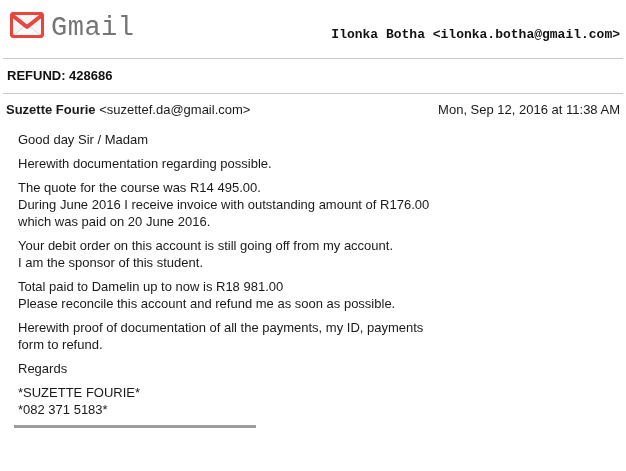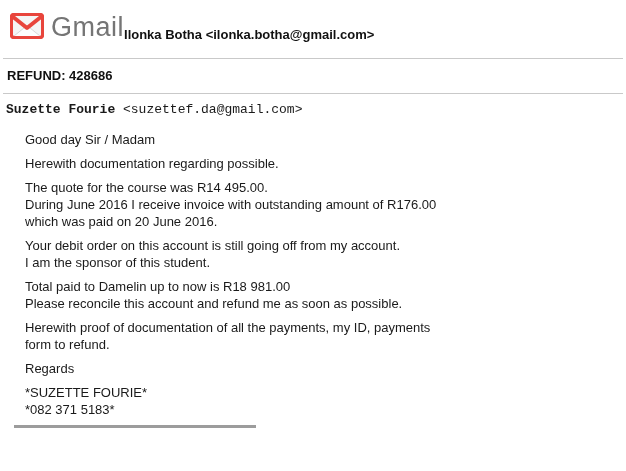--- a/index.html
+++ b/index.html
@@ -7,23 +7,25 @@
   body {
     width: 626px;
     height: 471px;
     font-family: "Liberation Sans", "DejaVu Sans", sans-serif;
     color: #1a1a1a;
     overflow: hidden;
     position: relative;
   }
   .header {
     display: flex;
+    justify-content: space-between;
     align-items: flex-start;
     padding: 12px 6px 0 10px;
     height: 58px;
+    font-family: Liberation Mono, monospace;
   }
   .logo { display: flex; align-items: center; gap: 7px; }
   .logo-text {
     font-size: 27px;
     color: #757575;
     letter-spacing: 0.5px;
   }
   .account {
     font-size: 13px;
     font-weight: bold;
@@ -41,31 +43,30 @@
     color: #111;
     padding: 9px 0 10px 7px;
   }
   .meta {
     display: flex;
     justify-content: space-between;
     align-items: flex-start;
     padding: 7px 6px 0 6px;
     font-size: 13px;
     line-height: 17px;
-    font-family: Liberation Mono, monospace;
   }
   .from-name { font-weight: bold; }
   .date { white-space: nowrap; }
   .mail-body {
     padding: 13px 0 0 14px;
     font-size: 13px;
     line-height: 17px;
   }
   .mail-body p {
-    margin: 0 0 7px 11px;
+    margin: 0 0 7px 4px;
     white-space: pre-line;
   }
   .thick-divider {
     height: 3px;
     width: 242px;
     background: #9c9c9c;
     margin: 4px 0 8px 14px;
   }
 </style>
 </head>
@@ -89,20 +90,21 @@
 <hr class="rule">
 
 <div class="subject">REFUND: 428686</div>
 
 <hr class="rule">
 
 <div class="meta">
   <div>
     <div><span class="from-name">Suzette Fourie</span><span> &lt;suzettef.da@gmail.com&gt;</span></div>
   </div>
+  <div class="date">Mon, Sep 12, 2016 at 11:38 AM</div>
 </div>
 
 <div class="mail-body">
   <p>Good day Sir / Madam</p>
   <p>Herewith documentation regarding possible.</p>
   <p>The quote for the course was R14 495.00.
 During June 2016 I receive invoice with outstanding amount of R176.00
 which was paid on 20 June 2016.</p>
   <p>Your debit order on this account is still going off from my account.
 I am the sponsor of this student.</p>

